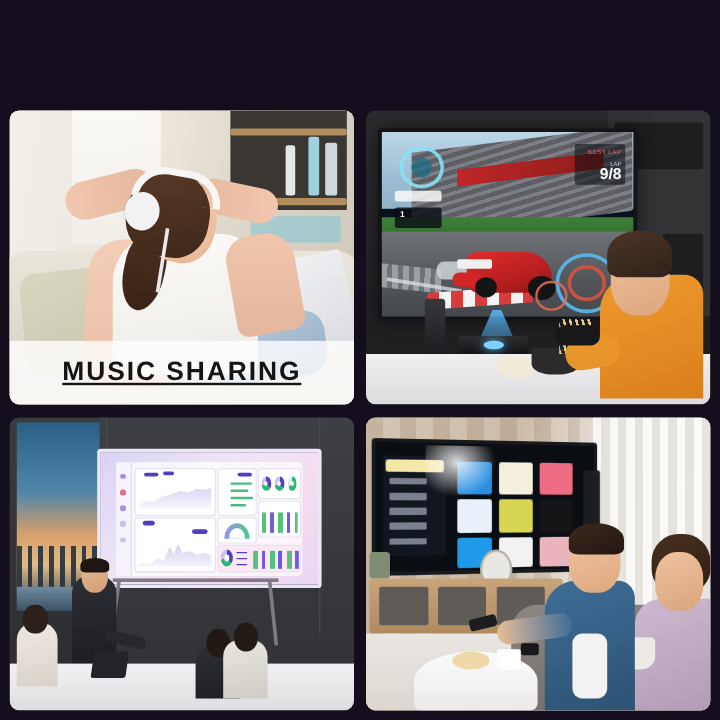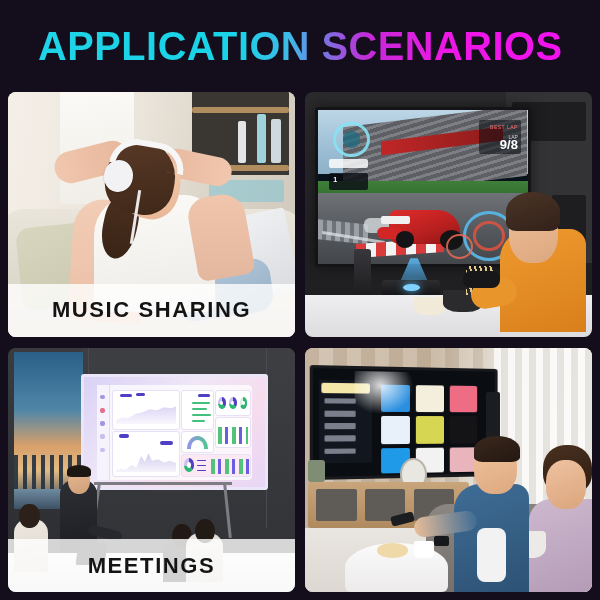--- a/index.html
+++ b/index.html
@@ -34,20 +34,21 @@
   .scene{position:absolute;inset:0;overflow:hidden;}
   .label-band{
     position:absolute;left:0;right:0;bottom:0;height:53px;
     background:rgba(255,255,255,0.80);
     display:flex;align-items:center;justify-content:center;
   }
   .label-text{
     color:#141414;font-size:22px;font-weight:bold;letter-spacing:1.6px;
     text-transform:uppercase;white-space:nowrap;
     font-family:"Liberation Sans", sans-serif;
+    text-decoration:underline;
   }
 
   
   .c1{background:linear-gradient(180deg,#efe7dd 0%,#e6ded2 55%,#ddd6cc 100%);}
   .c1 .wall{position:absolute;inset:0;background:
       linear-gradient(100deg,#f4efe8 0%,#eae4da 42%,#d9d2c6 70%,#cfc8bb 100%);}
   .c1 .window{position:absolute;left:18%;top:0;width:26%;height:46%;
       background:linear-gradient(180deg,#fdfcfa,#f1efe9);opacity:.85;}
   .c1 .shelfA{position:absolute;right:2%;top:6%;width:34%;height:6px;background:#b08d5e;border-radius:2px;}
   .c1 .shelfB{position:absolute;right:2%;top:30%;width:34%;height:6px;background:#b08d5e;border-radius:2px;}
@@ -262,23 +263,20 @@
       background:linear-gradient(160deg,#f0c2a0,#d9a57d);border-radius:44% 44% 42% 42%;}
   .c4 .w-hair{position:absolute;right:0%;bottom:40%;width:17%;height:20%;
       background:linear-gradient(160deg,#49301f,#2e1d12);border-radius:46% 46% 40% 40%;}
   .c4 .bowl{position:absolute;right:16%;bottom:14%;width:11%;height:11%;background:#eceae6;border-radius:4px 4px 40% 40%;}
 </style>
 </head>
 <body>
 
 <div class="page">
 
-  <div class="title-wrap">
-    <div class="title">APPLICATION SCENARIOS</div>
-  </div>
 
   <div class="grid">
 
     <div class="card c1">
       <div class="scene">
         <div class="wall"></div>
         <div class="window"></div>
         <div class="shelf-bk"></div>
         <div class="shelfA"></div>
         <div class="shelfB"></div>
@@ -431,23 +429,20 @@
         <div class="p-hair"></div>
         <div class="table"></div>
         <div class="att1"></div>
         <div class="att1h"></div>
         <div class="att2"></div>
         <div class="att2h"></div>
         <div class="att3"></div>
         <div class="att3h"></div>
         <div class="laptop"></div>
       </div>
-      <div class="label-band">
-        <span class="label-text">MEETINGS</span>
-      </div>
     </div>
 
     <div class="card c4">
       <div class="scene">
         <div class="wall"></div>
         <div class="planks"></div>
         <div class="curtain"></div>
 
         <div class="tv">
           <div class="tvmenu">

